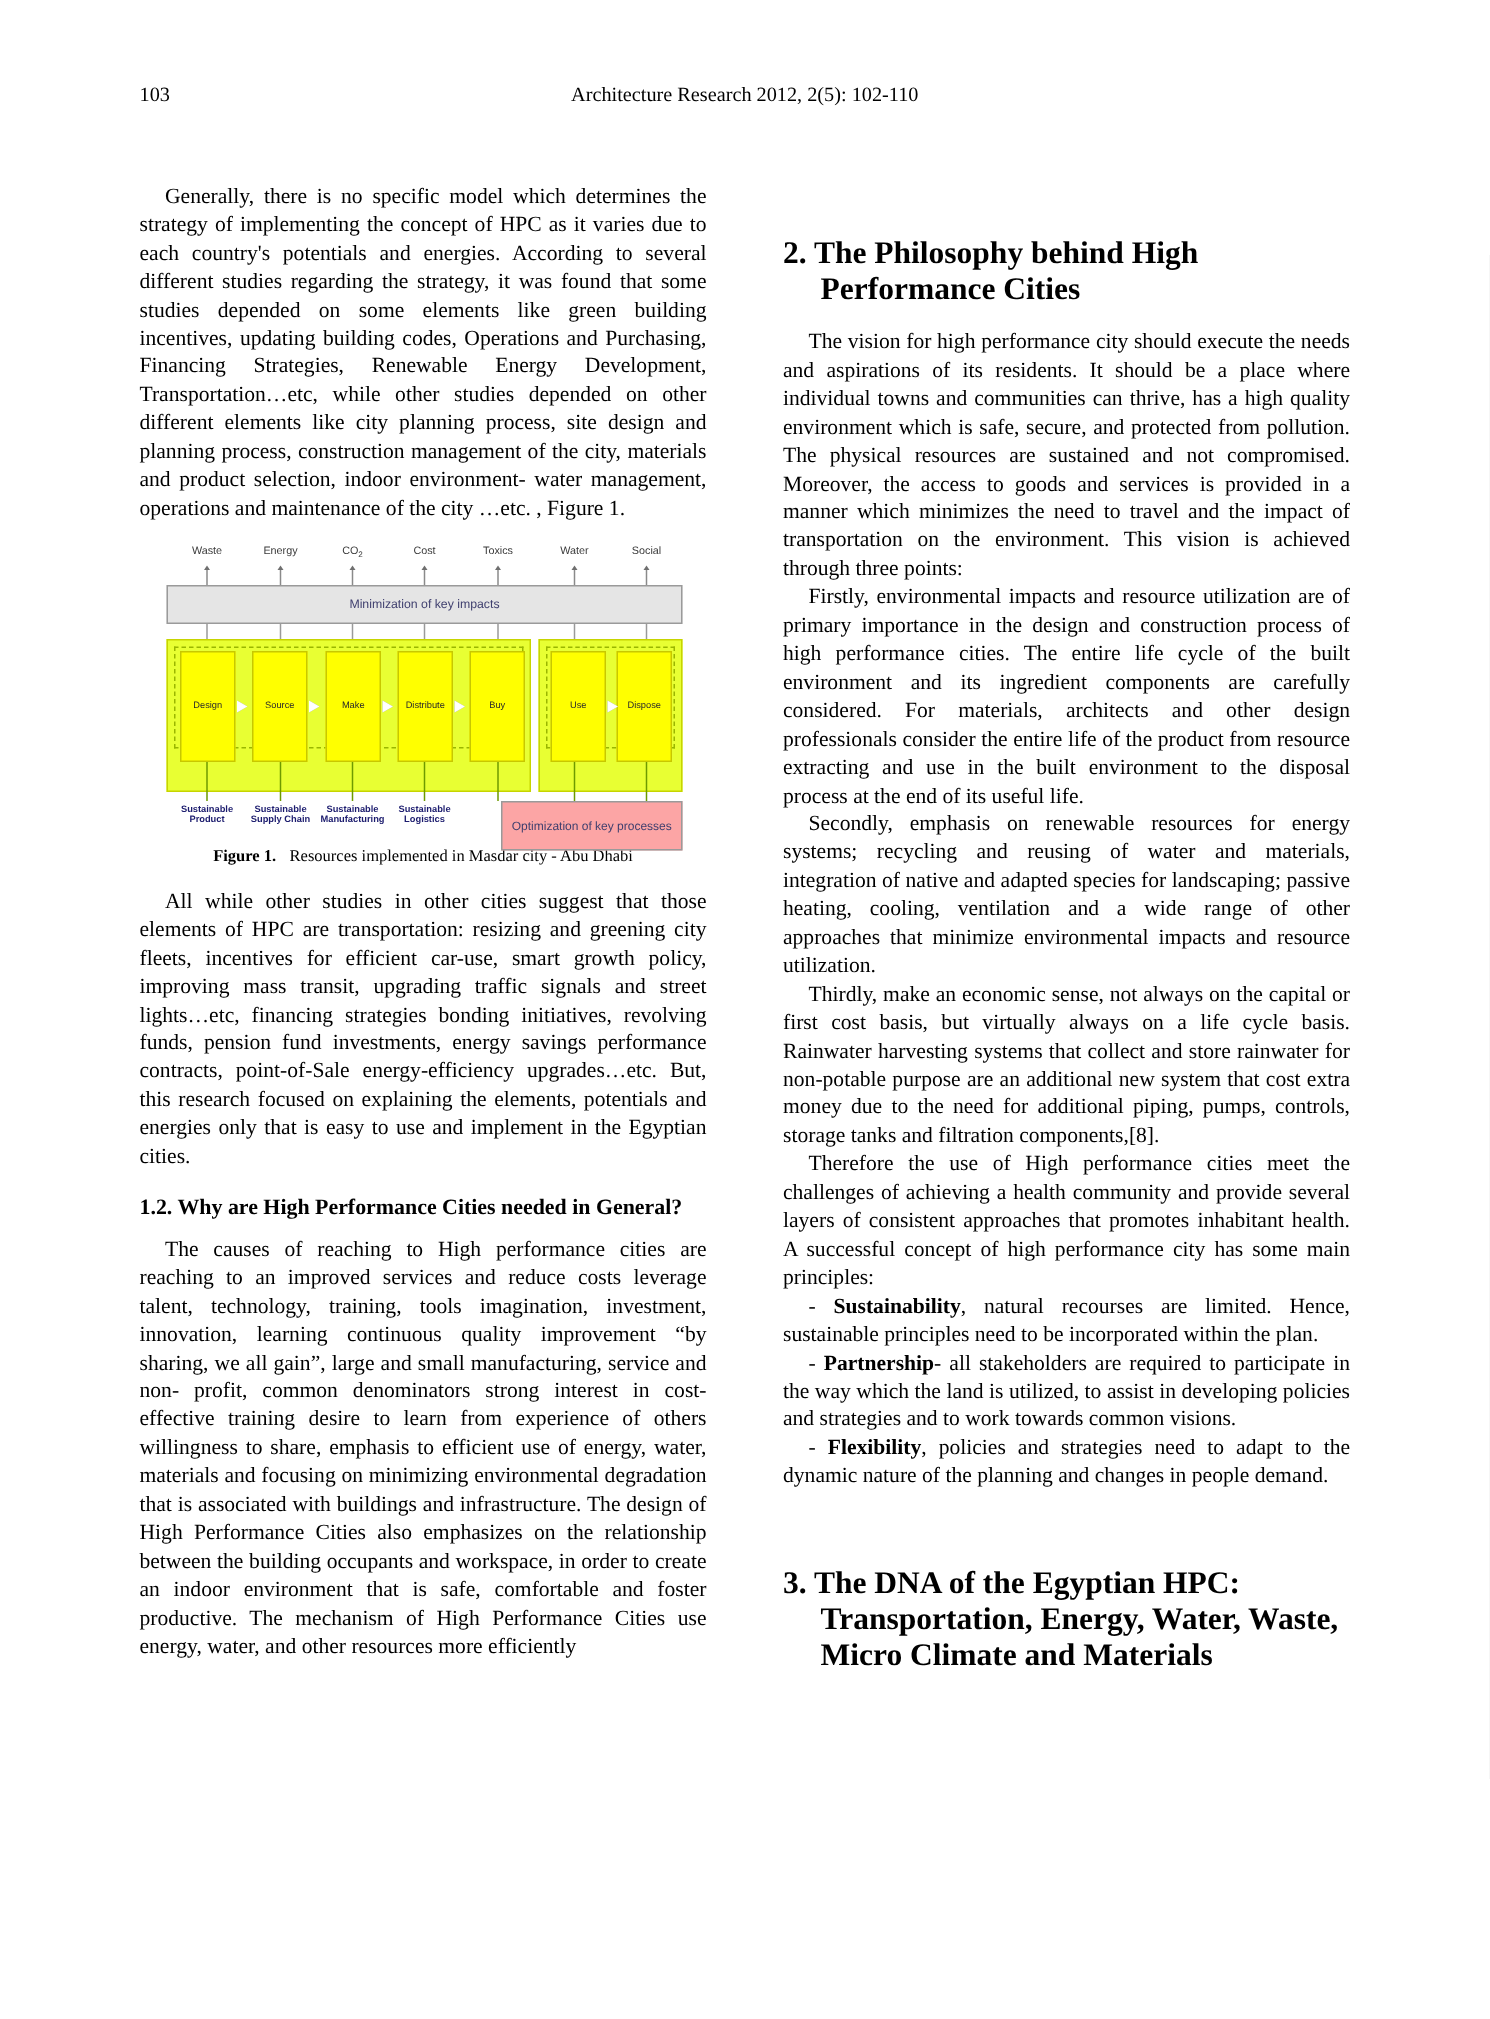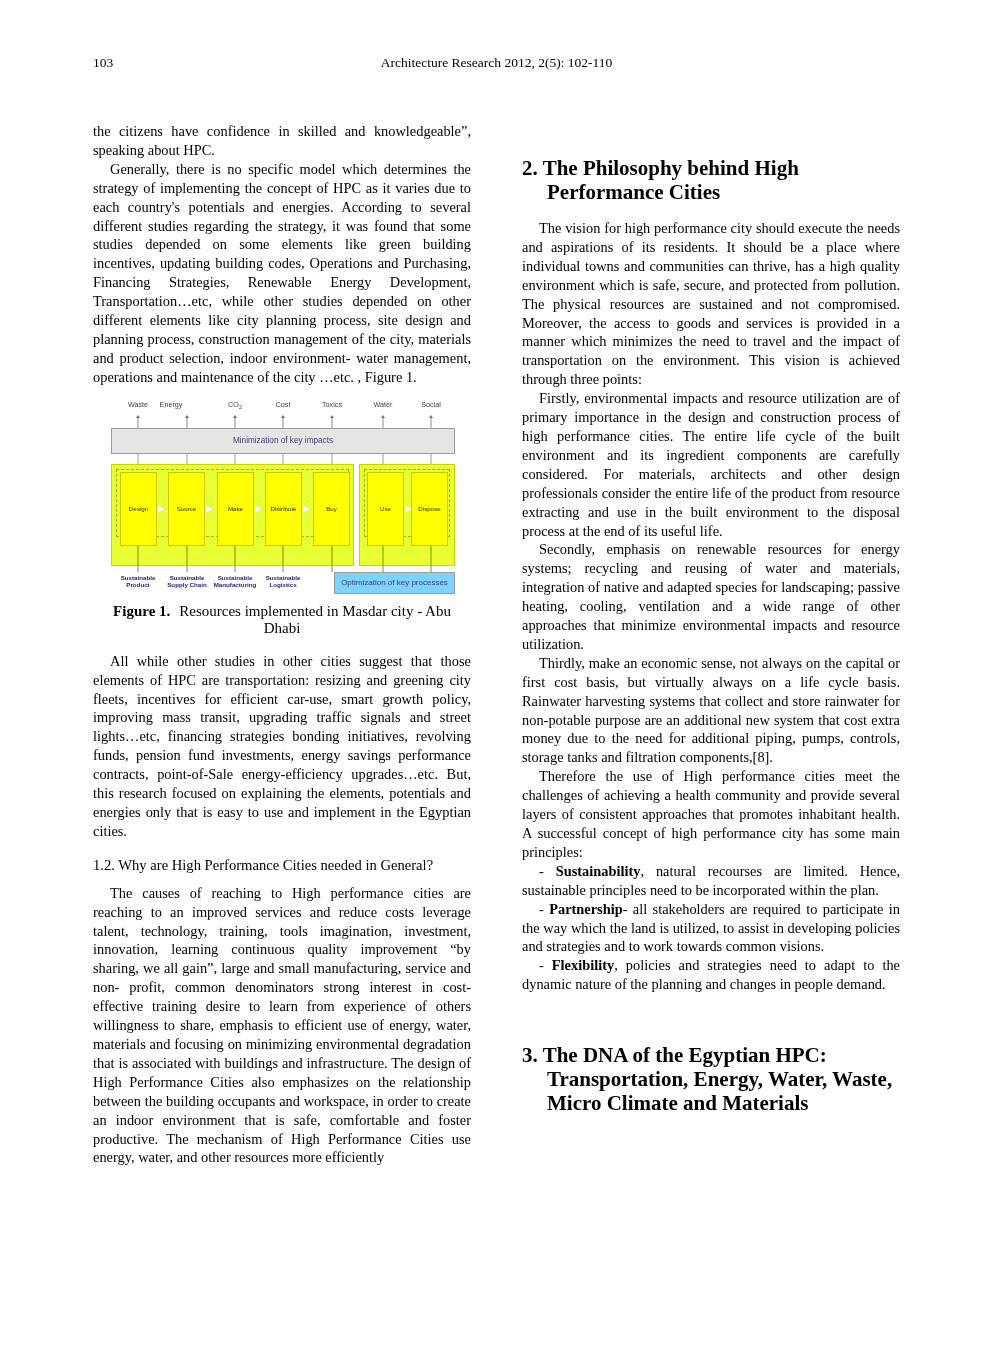--- a/index.html
+++ b/index.html
@@ -74,21 +74,21 @@
     font-family: "Liberation Serif", "DejaVu Serif", serif;
     font-weight: bold;
     font-size: 21px;
     line-height: 24px;
     padding-left: 25px;
     text-indent: -25px;
   }
   h2.sec .num { }
   h3.subsec {
     margin: 0;
-    font-weight: normal;
+    font-weight: bold;
     font-size: 14.6px;
     line-height: 19px;
     padding-left: 26px;
     text-indent: -26px;
   }
   .gap-s { height: 9px; }
   .gap-m { height: 15px; }
   .gap-xl { height: 34px; }
 
   
@@ -227,65 +227,64 @@
     color: #1c1c6e;
     text-align: center;
     transform: translateX(-50%);
     white-space: nowrap;
   }
   .opt-box {
     position: absolute;
     left: 223px;
     top: 172px;
     width: 121px;
-    height: 22px;
+    height: 33px;
     border: 1px solid #9a9a9a;
-    background: #7dd3fc;
+    background: #fca5a5;
     box-sizing: border-box;
     display: flex;
     align-items: center;
     justify-content: center;
   }
   .opt-box span {
     font-family: "Liberation Sans", "DejaVu Sans", sans-serif;
     font-size: 8px;
     color: #3f3f6e;
   }
   .fig-caption {
     margin-top: 5px;
     text-align: center;
-    font-size: 15px;
+    font-size: 11px;
   }
   .fig-caption b { font-weight: bold; }
   .fig-caption .cap-text { margin-left: 9px; }
 </style>
 </head>
 <body>
 
 <div class="page">
 
   <div class="runhead">
     <span class="folio">103</span>
     <span class="journal">Architecture Research 2012, 2(5): 102-110</span>
   </div>
 
   <div class="columns">
 
     <div class="col col-left">
 
-      <p class="body noindent">the citizens have confidence in skilled and knowledgeable”, speaking about HPC.</p>
       <p class="body indent">Generally, there is no specific model which determines the strategy of implementing the concept of HPC as it varies due to each country's potentials and energies. According to several different studies regarding the strategy, it was found that some studies depended on some elements like green building incentives, updating building codes, Operations and Purchasing, Financing Strategies, Renewable Energy Development, Transportation…etc, while other studies depended on other different elements like city planning process, site design and planning process, construction management of the city, materials and product selection, indoor environment- water management, operations and maintenance of the city …etc. , Figure 1.</p>
 
       <div class="figure">
         <div class="fig-canvas">
           <div class="fig-inner">
 
             <div class="impact-labels">
               <span class="impact-label" style="left:27px">Waste</span>
-              <span class="impact-label" style="left:60px">Energy</span>
+              <span class="impact-label" style="left:76px">Energy</span>
               <span class="impact-label" style="left:124px">CO<sub>2</sub></span>
               <span class="impact-label" style="left:172px">Cost</span>
               <span class="impact-label" style="left:221px">Toxics</span>
               <span class="impact-label" style="left:272px">Water</span>
               <span class="impact-label" style="left:320px">Social</span>
             </div>
 
             <div class="tick-arrow" style="left:27px;  top:15px"></div>
             <div class="tick-up" style="left:27px;  top:18px; height:10px"></div>
             <div class="tick-arrow" style="left:76px;  top:15px"></div>

